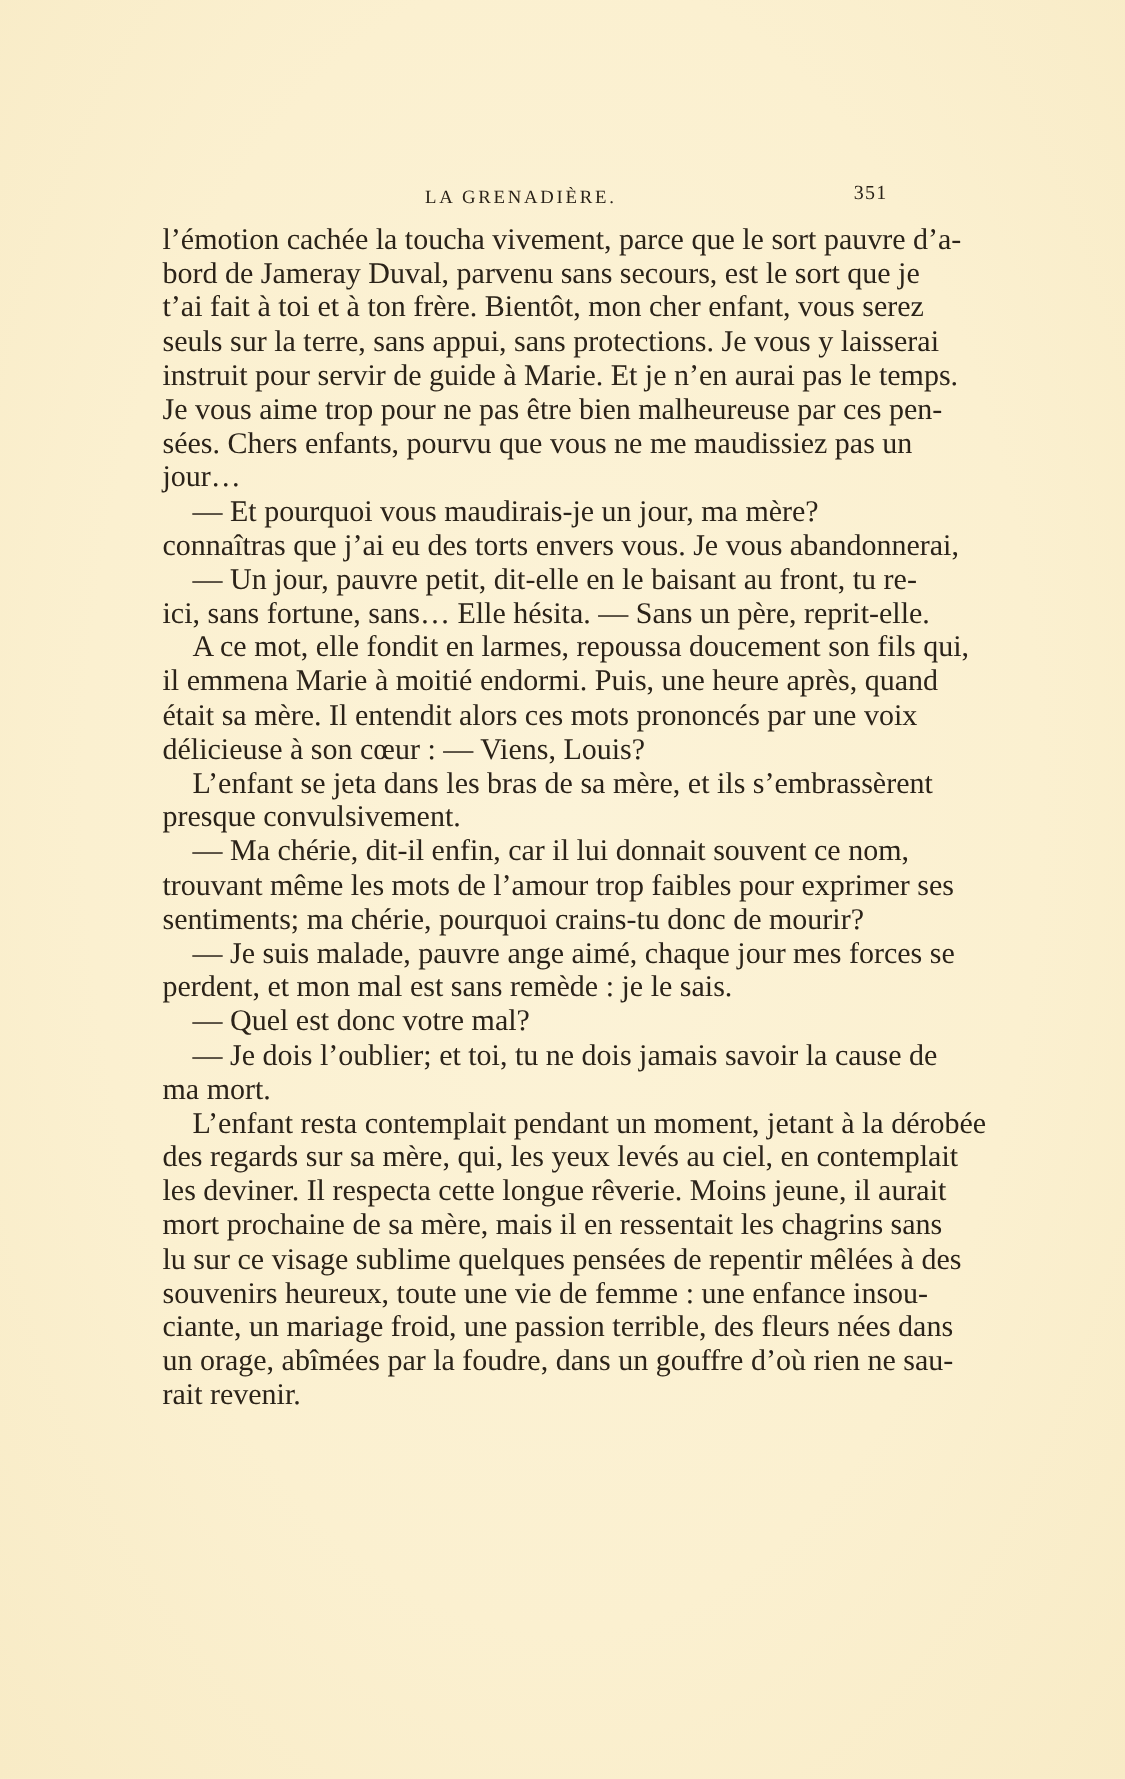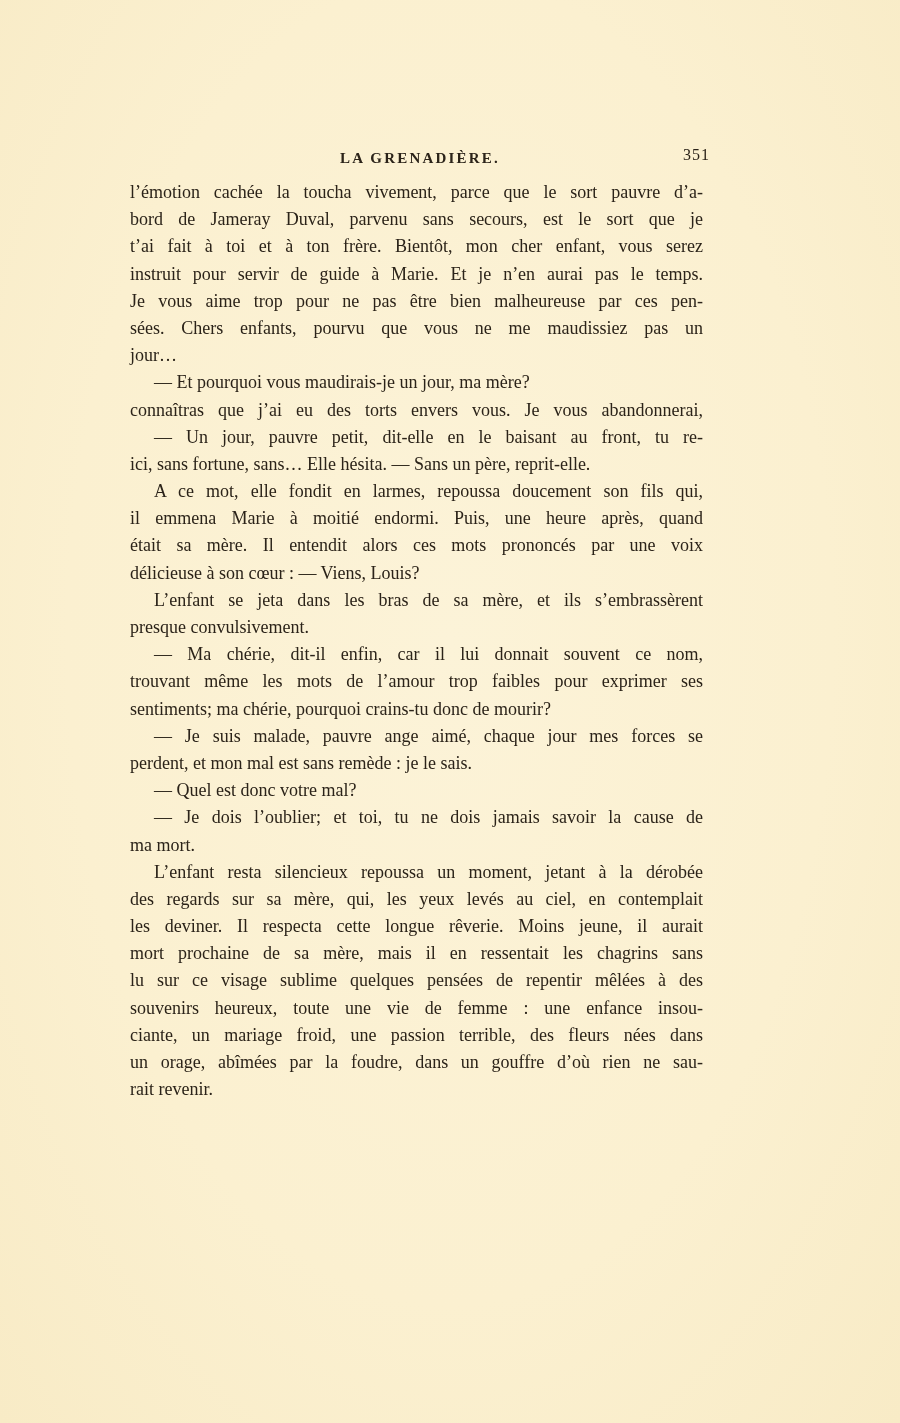--- a/index.html
+++ b/index.html
@@ -28,36 +28,36 @@
     left: 130px;
     width: 580px;
     height: 26px;
   }
   .running-title {
     position: absolute;
     left: 210px;
     top: 4px;
     font-size: 15px;
     letter-spacing: 2.2px;
-    font-weight: bold;
+    font-weight: normal;
     color: #2b2319;
   }
   .page-number {
     position: absolute;
     right: 0px;
     top: 0px;
     font-size: 16px;
     letter-spacing: 1px;
   }
   .body-text {
     position: absolute;
     top: 179px;
     left: 130px;
     width: 573px;
-    font-size: 18px;
+    font-size: 24px;
     line-height: 27.2px;
     text-align: justify;
     hyphens: manual;
   }
   .line {
     display: block;
     text-align: justify;
     text-align-last: justify;
     white-space: nowrap;
     overflow: visible;
@@ -76,20 +76,21 @@
 <div class="page">
   <div class="running-head">
     <span class="running-title">LA GRENADIÈRE.</span>
     <span class="page-number">351</span>
   </div>
   <div class="body-text" id="body-text">
       <div>
         <span class="line">l’émotion cachée la toucha vivement, parce que le sort pauvre d’a-</span>
         <span class="line">bord de Jameray Duval, parvenu sans secours, est le sort que je</span>
         <span class="line">t’ai fait à toi et à ton frère. Bientôt, mon cher enfant, vous serez</span>
+        <span class="line">seuls sur la terre, sans appui, sans protections. Je vous y laisserai</span>
         <span class="line">instruit pour servir de guide à Marie. Et je n’en aurai pas le temps.</span>
         <span class="line">Je vous aime trop pour ne pas être bien malheureuse par ces pen-</span>
         <span class="line">sées. Chers enfants, pourvu que vous ne me maudissiez pas un</span>
         <span class="line last">jour…</span>
       </div>
       <div>
         <span class="line ind last">— Et pourquoi vous maudirais-je un jour, ma mère?</span>
       </div>
       <div>
         <span class="line">connaîtras que j’ai eu des torts envers vous. Je vous abandonnerai,</span>
@@ -116,21 +117,21 @@
         <span class="line last">perdent, et mon mal est sans remède : je le sais.</span>
       </div>
       <div>
         <span class="line ind last">— Quel est donc votre mal?</span>
       </div>
       <div>
         <span class="line ind">— Je dois l’oublier; et toi, tu ne dois jamais savoir la cause de</span>
         <span class="line last">ma mort.</span>
       </div>
       <div>
-        <span class="line ind">L’enfant resta silencieux repoussa un moment, jetant à la dérobée</span>
+        <span class="line ind">L’enfant resta contemplait pendant un moment, jetant à la dérobée</span>
         <span class="line">des regards sur sa mère, qui, les yeux levés au ciel, en contemplait</span>
         <span class="line">les deviner. Il respecta cette longue rêverie. Moins jeune, il aurait</span>
         <span class="line">mort prochaine de sa mère, mais il en ressentait les chagrins sans</span>
         <span class="line">lu sur ce visage sublime quelques pensées de repentir mêlées à des</span>
         <span class="line">souvenirs heureux, toute une vie de femme : une enfance insou-</span>
         <span class="line">ciante, un mariage froid, une passion terrible, des fleurs nées dans</span>
         <span class="line">un orage, abîmées par la foudre, dans un gouffre d’où rien ne sau-</span>
         <span class="line last">rait revenir.</span>
       </div>
     </div>

